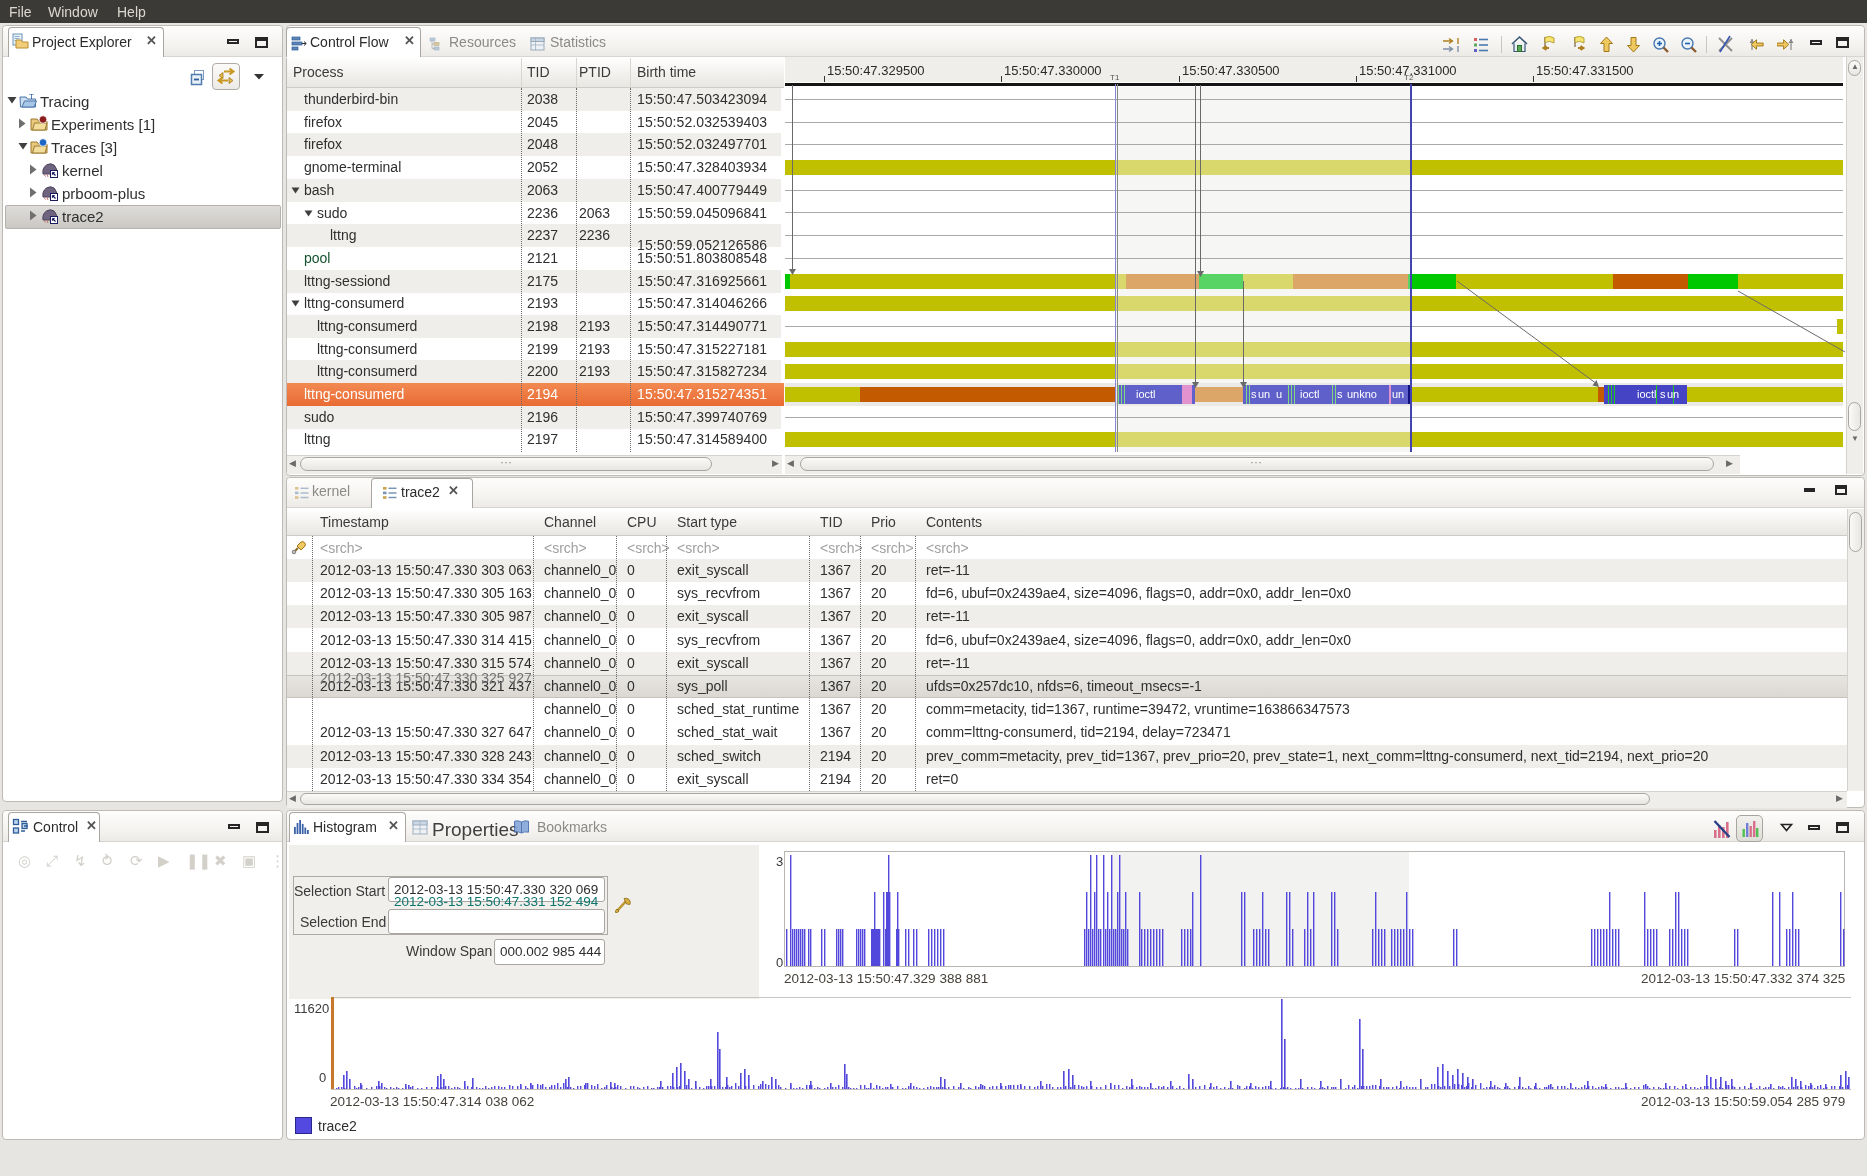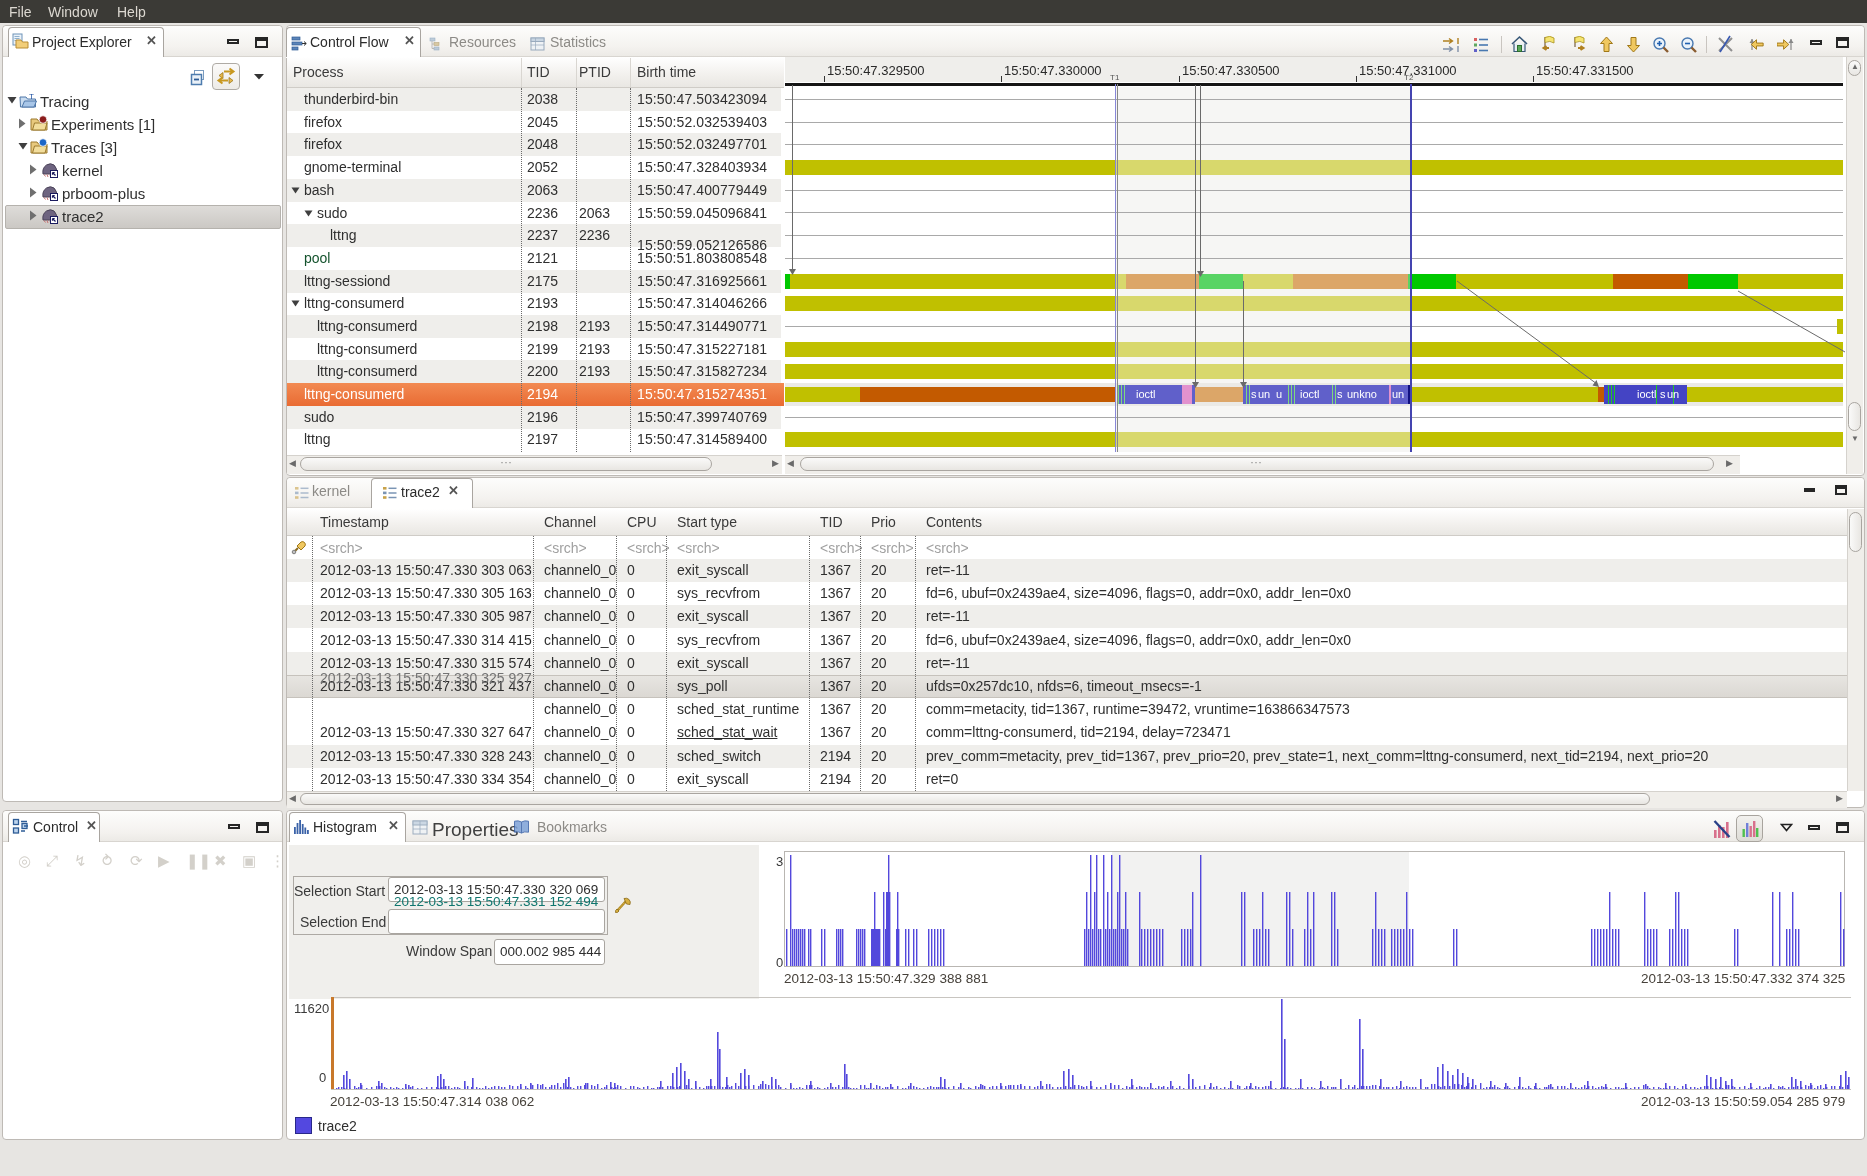--- a/index.html
+++ b/index.html
@@ -493,21 +493,21 @@
 <div class="abs" style="left:320px;top:670px;font-size:14px;color:#737373;white-space:nowrap;">2012-03-13 15:50:47.330 325 927</div>
 <div class="abs" style="left:544px;top:701px;font-size:14px;color:#2F2F2F;white-space:nowrap;">channel0_0</div>
 <div class="abs" style="left:627px;top:701px;font-size:14px;color:#2F2F2F;white-space:nowrap;">0</div>
 <div class="abs" style="left:677px;top:701px;font-size:14px;color:#2F2F2F;white-space:nowrap;">sched_stat_runtime</div>
 <div class="abs" style="left:820px;top:701px;font-size:14px;color:#2F2F2F;white-space:nowrap;">1367</div>
 <div class="abs" style="left:871px;top:701px;font-size:14px;color:#2F2F2F;white-space:nowrap;">20</div>
 <div class="abs" style="left:926px;top:701px;font-size:14px;color:#2F2F2F;white-space:nowrap;">comm=metacity, tid=1367, runtime=39472, vruntime=163866347573</div>
 <div class="abs" style="left:320px;top:724px;font-size:14px;color:#2F2F2F;white-space:nowrap;">2012-03-13 15:50:47.330 327 647</div>
 <div class="abs" style="left:544px;top:724px;font-size:14px;color:#2F2F2F;white-space:nowrap;">channel0_0</div>
 <div class="abs" style="left:627px;top:724px;font-size:14px;color:#2F2F2F;white-space:nowrap;">0</div>
-<div class="abs" style="left:677px;top:724px;font-size:14px;color:#2F2F2F;white-space:nowrap;text-decoration:underline;">sched_stat_wait</div>
+<div class="abs" style="left:677px;top:724px;font-size:14px;color:#2F2F2F;white-space:nowrap;">sched_stat_wait</div>
 <div class="abs" style="left:820px;top:724px;font-size:14px;color:#2F2F2F;white-space:nowrap;">1367</div>
 <div class="abs" style="left:871px;top:724px;font-size:14px;color:#2F2F2F;white-space:nowrap;">20</div>
 <div class="abs" style="left:926px;top:724px;font-size:14px;color:#2F2F2F;white-space:nowrap;">comm=lttng-consumerd, tid=2194, delay=723471</div>
 <div class="abs" style="left:287px;top:745px;width:1560px;height:23px;background:#EFEEEB;"></div>
 <div class="abs" style="left:320px;top:748px;font-size:14px;color:#2F2F2F;white-space:nowrap;">2012-03-13 15:50:47.330 328 243</div>
 <div class="abs" style="left:544px;top:748px;font-size:14px;color:#2F2F2F;white-space:nowrap;">channel0_0</div>
 <div class="abs" style="left:627px;top:748px;font-size:14px;color:#2F2F2F;white-space:nowrap;">0</div>
 <div class="abs" style="left:677px;top:748px;font-size:14px;color:#2F2F2F;white-space:nowrap;">sched_switch</div>
 <div class="abs" style="left:820px;top:748px;font-size:14px;color:#2F2F2F;white-space:nowrap;">2194</div>
 <div class="abs" style="left:871px;top:748px;font-size:14px;color:#2F2F2F;white-space:nowrap;">20</div>

